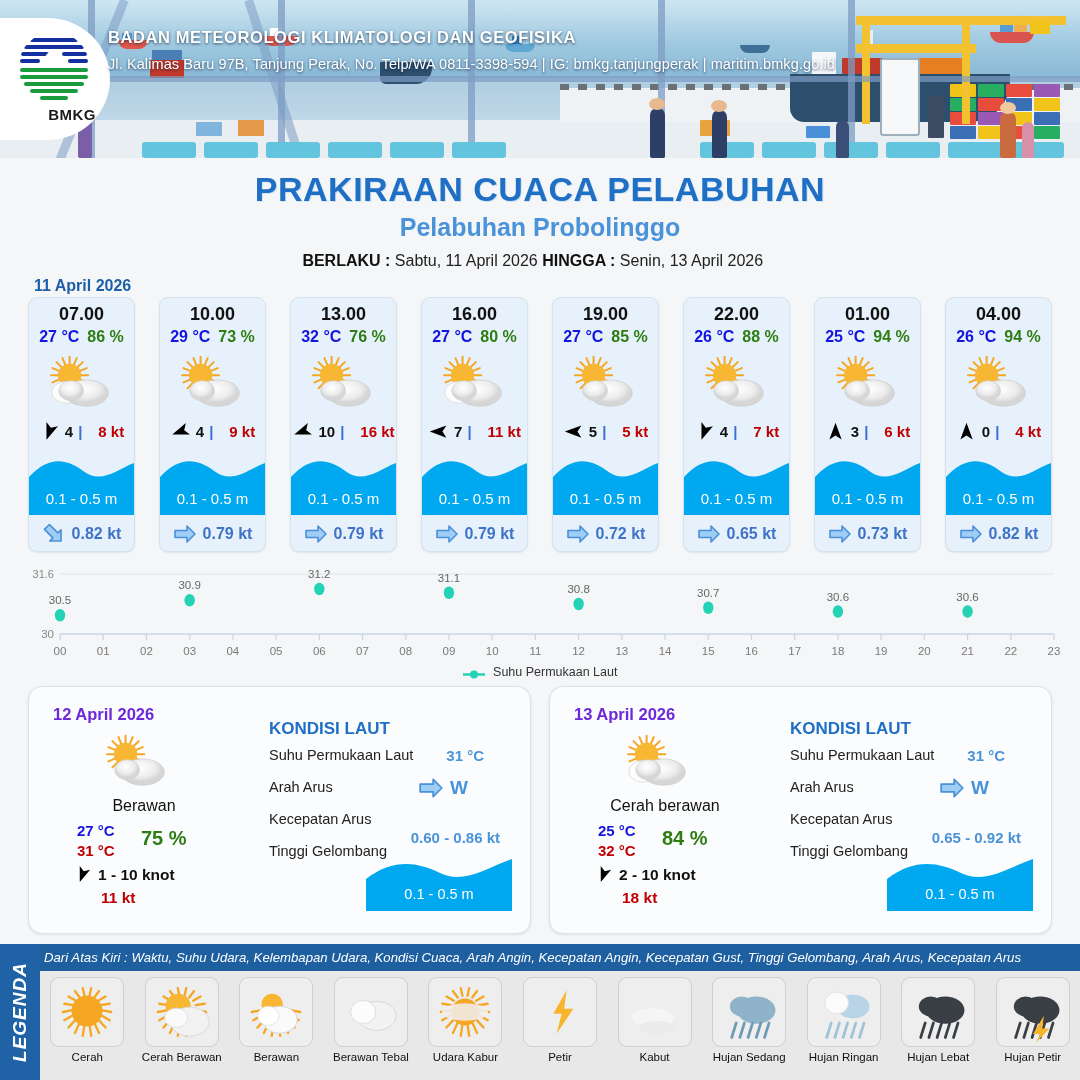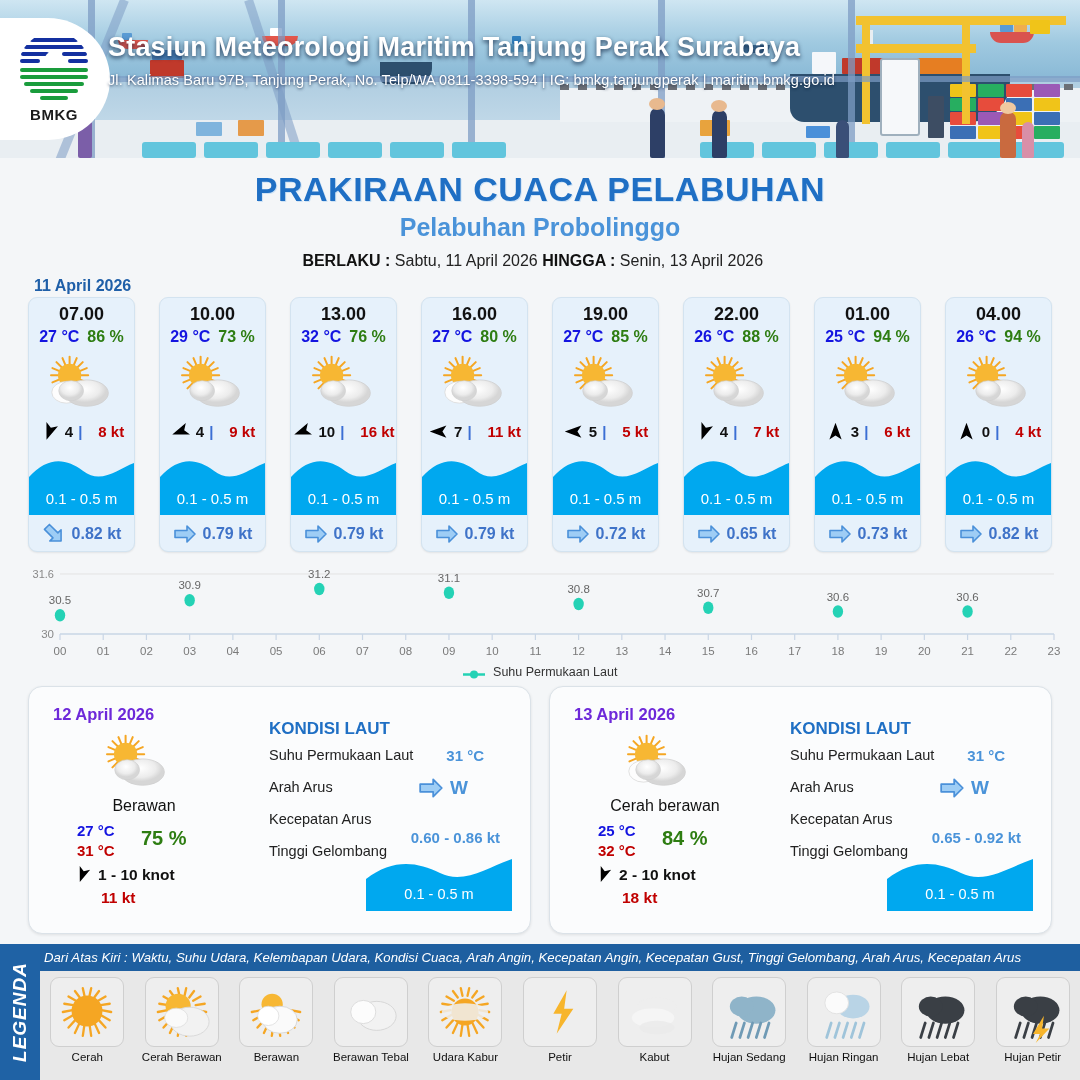--- a/index.html
+++ b/index.html
@@ -33,21 +33,21 @@
                background:#ffffff; border-radius:0 62px 62px 0 / 0 61px 61px 0; }
   .logo { position:absolute; left:12px; top:32px; width:84px; height:96px; text-align:center; }
   .logo-circle { width:72px; height:72px; margin:0 auto; border-radius:50%; overflow:hidden;
                  position:relative; background:#fff; }
   .lc-top { position:absolute; left:0; top:0; width:72px; height:34px; background:#fff; }
   .lc-bot { position:absolute; left:0; top:34px; width:72px; height:38px; background:#fff; }
   .bar-b { position:absolute; height:4px; background:#1430a0; border-radius:2px; }
   .bar-g { position:absolute; height:4px; background:#1a9c3c; border-radius:2px; }
   .lc-sun { position:absolute; left:26px; top:19px; width:20px; height:11px;
             background:#fff; border-radius:11px 11px 0 0; z-index:3; }
-  .logo-txt { font-size:15px; font-weight:bold; color:#1a1a1a; letter-spacing:.5px; margin-top:2px; }
+  .logo-txt { font-size:15px; font-weight:bold; color:#1a1a1a; letter-spacing:.5px; margin-top:2px;text-align:right; }
   .hdr-text { position:absolute; left:108px; top:28px; width:920px; }
   .hdr-l1 { font-size:16.5px; font-weight:bold; color:#ffffff; letter-spacing:.6px;
             text-shadow:0 1px 3px rgba(10,30,60,.75); }
   .hdr-l2 { font-size:27px; font-weight:bold; color:#ffffff; margin-top:4px; letter-spacing:.2px;
             text-shadow:0 2px 4px rgba(10,30,60,.8); }
   .hdr-l3 { font-size:14.5px; color:#ffffff; margin-top:9px; letter-spacing:.1px;
             text-shadow:0 1px 3px rgba(10,30,60,.8); }
 
   
   .title-wrap { position:absolute; left:0; top:170px; width:1080px; text-align:center; }
@@ -245,21 +245,21 @@
         <div class="bar-g" style="left:2px;  top:9px;  width:68px;"></div>
         <div class="bar-g" style="left:6px;  top:16px; width:60px;"></div>
         <div class="bar-g" style="left:12px; top:23px; width:48px;"></div>
         <div class="bar-g" style="left:22px; top:30px; width:28px;"></div>
       </div>
     </div>
     <div class="logo-txt">BMKG</div>
   </div>
 
   <div class="hdr-text">
-    <div class="hdr-l2">Stasiun Meteorologi Maritim Tanjung Perak Surabaya</div>
+    <div class="hdr-l1">BADAN METEOROLOGI KLIMATOLOGI DAN GEOFISIKA</div>
     <div class="hdr-l3">Jl. Kalimas Baru 97B, Tanjung Perak, No. Telp/WA 0811-3398-594 | IG: bmkg.tanjungperak | maritim.bmkg.go.id</div>
   </div>
 </div>
 
 <div class="title-wrap">
   <div class="title-main">PRAKIRAAN CUACA PELABUHAN</div>
   <div class="title-sub">Pelabuhan Probolinggo</div>
 </div>
 <div class="valid-row">
   <span class="valid-a">

